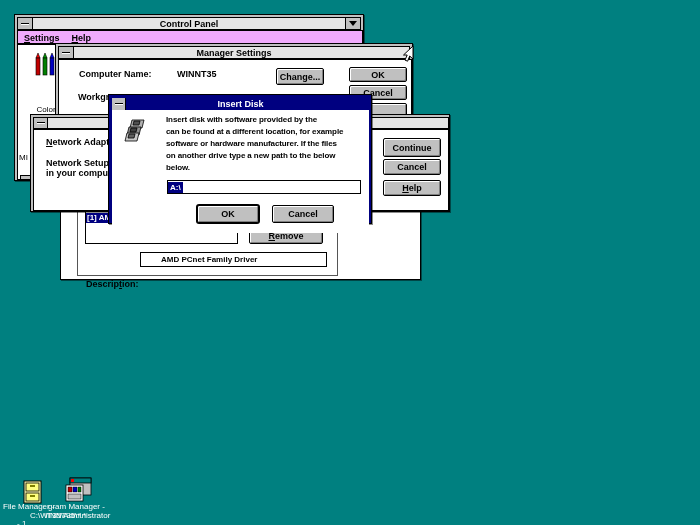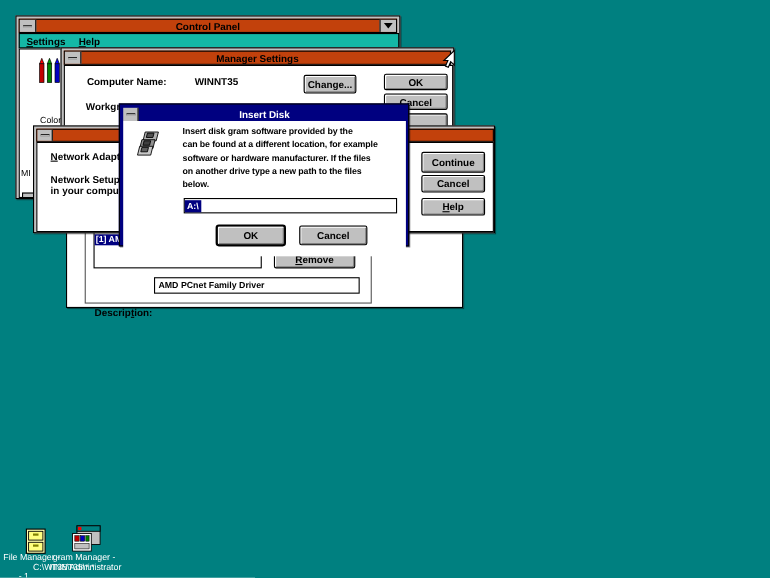--- a/index.html
+++ b/index.html
@@ -1,21 +1,21 @@
 <!DOCTYPE html>
 <html><head>
 <meta charset="utf-8">
 <style>
   * { margin:0; padding:0; box-sizing:border-box; }
   html,body { width:700px; height:525px; overflow:hidden; }
   body { font-family:"Liberation Sans", sans-serif; }
   #screen { position:absolute; width:700px; height:525px; background:#008080; overflow:hidden; }
 
   .win { position:absolute; background:#c0c0c0; border:1px solid #000; box-shadow:1px 1px 0 rgba(0,0,0,.45); }
-  .tbar { position:absolute; background:#c2410c; border:1px solid #000; display:flex; align-items:center; justify-content:center; font-weight:bold; font-size:9px; color:#000; }
+  .tbar { position:absolute; background:#e5e5e5; border:1px solid #000; display:flex; align-items:center; justify-content:center; font-weight:bold; font-size:9px; color:#000; }
   .tbar.active { background:#000080; color:#fff; border:none; }
   .sysbox { position:absolute; left:0; top:0; bottom:0; width:15px; background:#c0c0c0; border-right:1px solid #000; display:flex; align-items:center; justify-content:center; }
   .dash { width:8px; height:2px; background:#000; border-bottom:1px solid #fff; }
   .client { position:absolute; background:#fff; border:1px solid #000; }
   .btn { position:absolute; background:#c0c0c0; border:1px solid #000; border-radius:2px;
          box-shadow:inset 1px 1px 0 #fff, inset -1px -1px 0 #808080;
          display:flex; align-items:center; justify-content:center;
          font-weight:bold; font-size:9px; color:#000; }
   .btn.default { box-shadow:0 0 0 1px #000, inset 1px 1px 0 #fff, inset -1px -1px 0 #808080; }
   .lbl { position:absolute; font-weight:bold; font-size:9px; color:#000; white-space:nowrap; }
@@ -32,21 +32,21 @@
   <div class="win" style="left:14px; top:14px; width:350px; height:167px;">
     <div class="tbar" style="left:2px; top:2px; width:344px; height:13px;">
       <div class="sysbox">
           <span class="dash"></span>
         </div>
       <span>Control Panel</span>
       <div style="position:absolute; right:0; top:0; bottom:0; width:15px; background:#c0c0c0; border-left:1px solid #000; display:flex; align-items:center; justify-content:center;">
         <span class="tri-down"></span>
       </div>
     </div>
-    <div style="position:absolute; left:2px; top:15px; width:346px; height:14px; background:#14b8a6; border:1px solid #000; display:flex;">
+    <div style="position:absolute; left:2px; top:15px; width:346px; height:14px; background:#f0abfc; border:1px solid #000; display:flex;">
       <span class="menu-item"><span></span><span class="u">S</span><span>ettings</span></span>
       <span class="menu-item"><span></span><span class="u">H</span><span>elp</span></span>
     </div>
     <div class="client" style="left:2px; top:29px; width:346px; height:136px; overflow:hidden;">
 
       <div style="position:absolute; left:13px; top:7px; width:28px; height:26px;">
         <svg width="28" height="26" viewBox="0 0 28 26">
           <polygon points="5,6 7,1 9,6" fill="#ff0000" stroke="#000" stroke-width="0.6"></polygon>
           <rect x="5" y="6" width="4" height="17" fill="#c00000" stroke="#000" stroke-width="0.6"></rect>
           <polygon points="12,6 14,1 16,6" fill="#00a000" stroke="#000" stroke-width="0.6"></polygon>
@@ -97,21 +97,21 @@
     <div style="position:absolute; left:16px; top:14px; width:261px; height:143px; border:1px solid #555;"></div>
 
     <div style="position:absolute; left:24px; top:22px; width:153px; height:103px; background:#fff; border:1px solid #000; overflow:hidden;"></div>
     <div style="position:absolute; left:25px; top:94px; width:151px; height:10px; background:#000080; color:#fff; font-weight:bold; font-size:8px; line-height:10px; overflow:hidden; white-space:nowrap; padding-left:1px;">[1] AMD PCnet Family Driver</div>
 
     <button class="btn" style="left:188px; top:108px; width:74px; height:17px;">
         <span><span></span><span class="u">R</span><span>emove</span></span>
       </button>
 
     <span class="lbl" style="left:25px; top:136px;margin-top:24px;"><span>Descrip</span><span class="u">t</span><span>ion:</span></span>
-    <div style="position:absolute; left:79px; top:133px; width:187px; height:15px; background:#fff; border:1px solid #000; font-weight:bold; font-size:8px; line-height:13px; padding-left:3px; white-space:nowrap; overflow:hidden;">AMD PCnet Family Driver</div>
+    <div style="position:absolute; left:79px; top:133px; width:187px; height:15px; background:#fff; border:1px solid #000; font-weight:bold; font-size:8px; line-height:13px; padding-left:20px; white-space:nowrap; overflow:hidden;">AMD PCnet Family Driver</div>
   </div>
 
   <div class="win" style="left:30px; top:114px; width:420px; height:98px;">
     <div class="tbar" style="left:2px; top:2px; width:416px; height:12px;">
       <div class="sysbox" style="width:14px;">
           <span class="dash"></span>
         </div>
     </div>
     <div class="client" style="left:2px; top:14px; width:416px; height:82px;"></div>
     <span class="lbl" style="left:15px; top:22px;"><span></span><span class="u">N</span><span>etwork Adapter</span></span>
@@ -140,24 +140,24 @@
           <polygon points="11,4 17,4 16,8 10,8" fill="#505050"></polygon>
           <polygon points="6,10 18,10 16,18 4,18" fill="#909090"></polygon>
           <polygon points="8,11 14,11 13,15 7,15" fill="#404040"></polygon>
           <polygon points="4,16 16,16 14,24 2,24" fill="#c8c8c8"></polygon>
           <polygon points="6,17 12,17 11,21 5,21" fill="#606060"></polygon>
         </g>
       </svg>
     </div>
 
     <div style="position:absolute; left:57px; top:19px; width:198px; font-weight:bold; font-size:8px; line-height:12px; letter-spacing:-0.1px; color:#000;">
-      <div>Insert disk gram software provided by the</div>
+      <div>Insert disk with software provided by the</div>
       <div>can be found at a different location, for example</div>
       <div>software or hardware manufacturer.  If the files</div>
-      <div>on another drive type a new path to the files</div>
+      <div>on another drive type a new path to the below</div>
       <div>below.</div>
     </div>
 
     <div style="position:absolute; left:58px; top:85px; width:194px; height:14px; background:#fff; border:1px solid #000; display:flex; align-items:center;">
       <span style="background:#000080; color:#fff; font-weight:bold; font-size:8px; padding:1px 2px;">A:\</span>
     </div>
 
     <button class="btn default" style="left:88px; top:110px; width:62px; height:18px;">OK</button>
     <button class="btn" style="left:163px; top:110px; width:62px; height:18px;">Cancel</button>
   </div>

